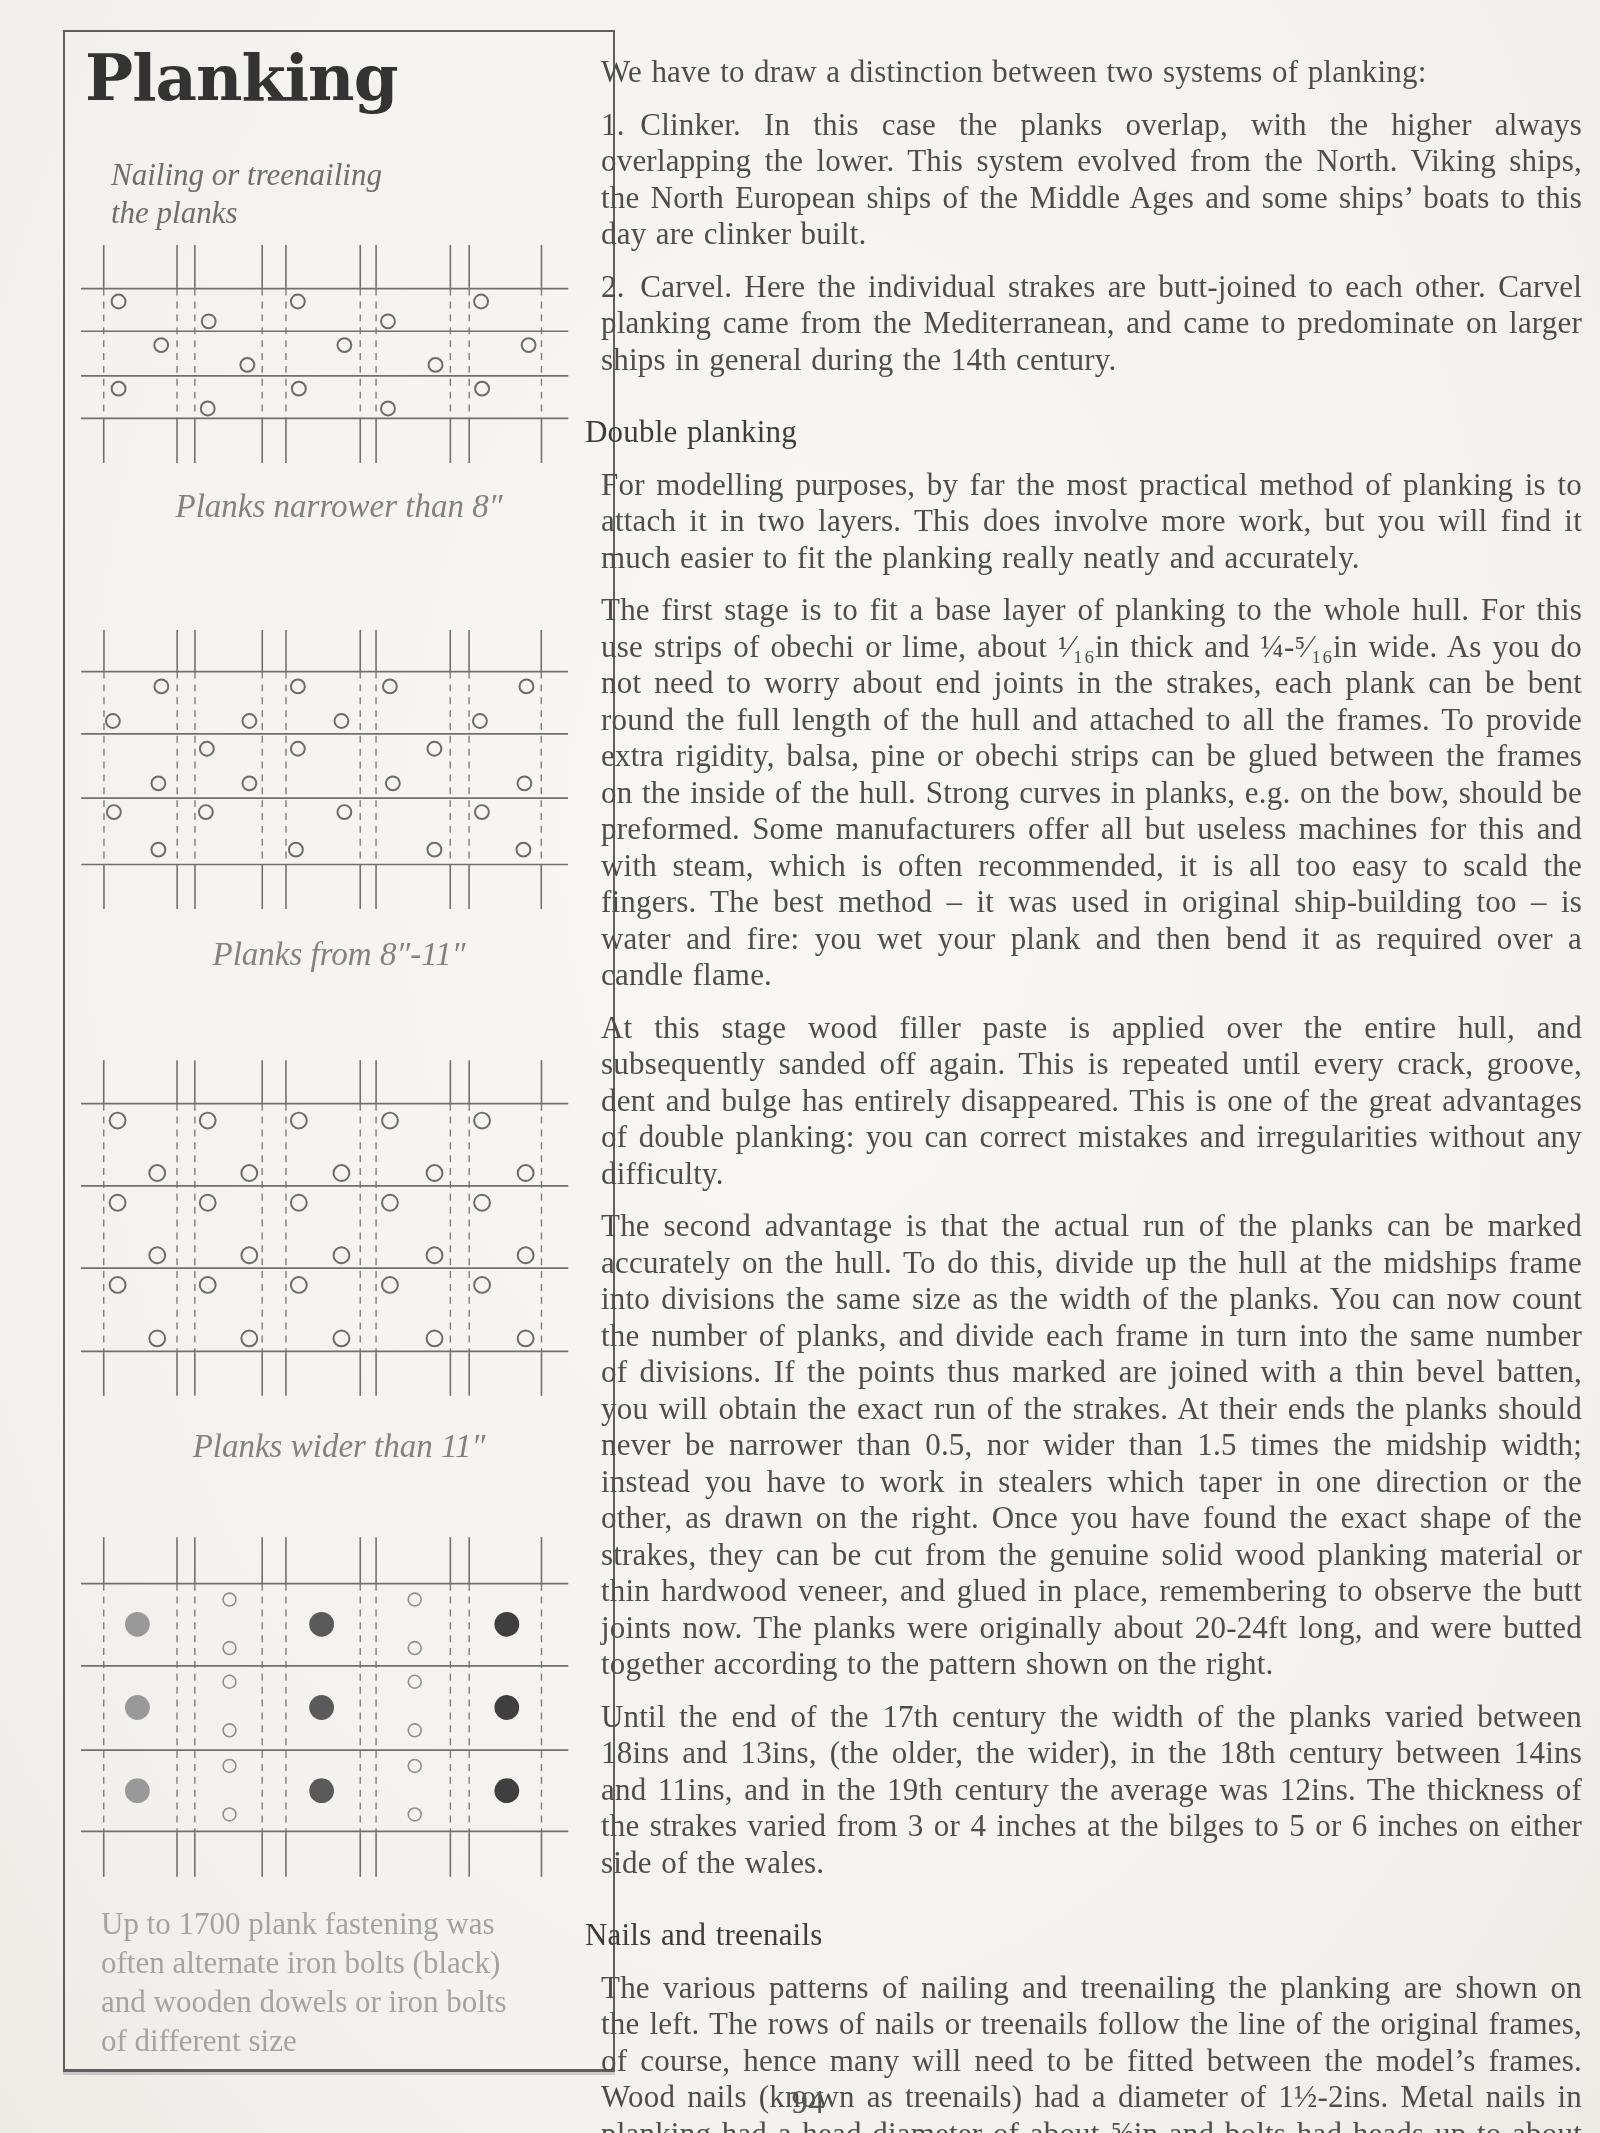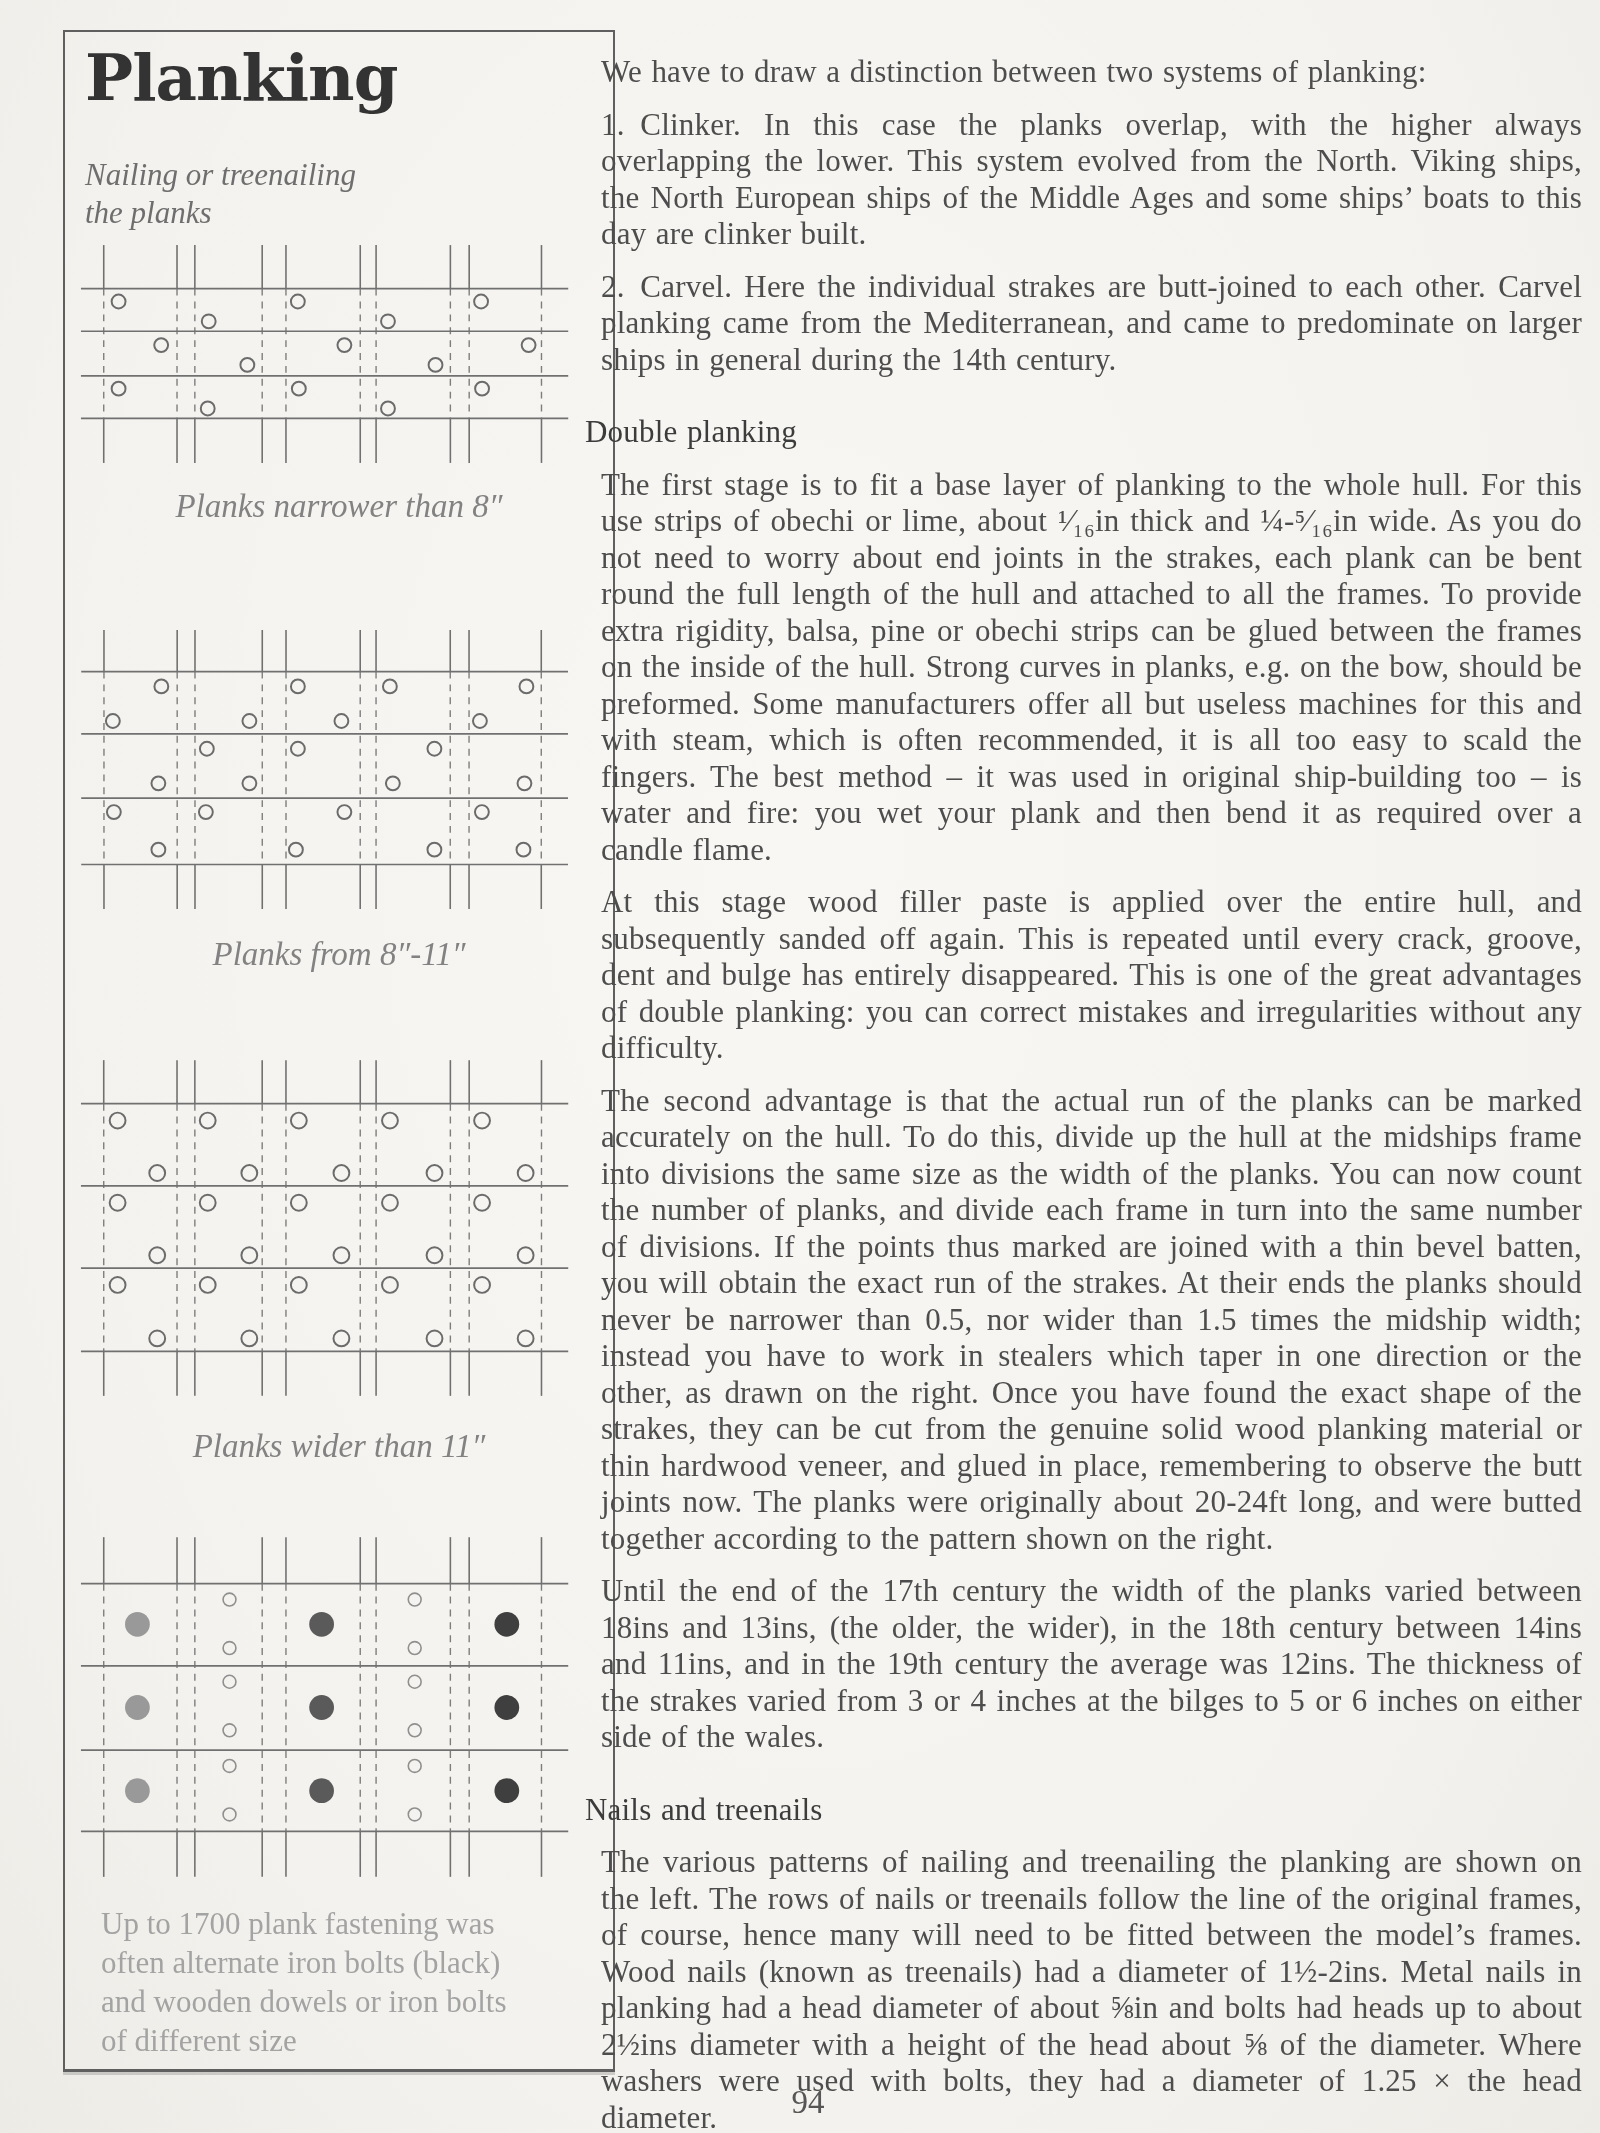--- a/index.html
+++ b/index.html
@@ -16,21 +16,21 @@
     box-shadow:0 3px 0 rgba(90,90,90,.25);
     background:transparent;
     margin-left:39px;
   }
   .panel h1{
     position:absolute; left:20px; top:8px; margin:0;
     font-family:"DejaVu Serif", serif; font-weight:bold;
     font-size:64px; letter-spacing:-1px; color:#333333;
   }
   .subtitle{
-    position:absolute; left:20px; top:124px;
+    position:absolute; left:46px; top:124px;
     font-style:italic; font-size:31px; line-height:38px; color:#6e6e6e;
   }
   .diagram{position:absolute; left:11px; width:520px;}
   .d1{top:213px;} .d2{top:598px;} .d3{top:1028px;} .d4{top:1505px;}
   .cap{
     position:absolute; left:0; width:100%; text-align:center;
     font-style:italic; font-size:33px; color:#828282;
   }
   .cap1{top:456px;} .cap2{top:904px;} .cap3{top:1396px;}
   .footnote{
@@ -317,20 +317,21 @@
       <div>and wooden dowels or iron bolts</div>
       <div>of different size</div>
     </div>
 </div>
 
 <div class="article">
     <p>We have to draw a distinction between two systems of planking:</p>
     <p>1. Clinker. In this case the planks overlap, with the higher always overlapping the lower. This system evolved from the North. Viking ships, the North European ships of the Middle Ages and some ships’ boats to this day are clinker built.</p>
     <p>2. Carvel. Here the individual strakes are butt-joined to each other. Carvel planking came from the Mediterranean, and came to predominate on larger ships in general during the 14th century.</p>
     <h3>Double planking</h3>
+    <p>For modelling purposes, by far the most practical method of planking is to attach it in two layers. This does involve more work, but you will find it much easier to fit the planking really neatly and accurately.</p>
     <p>The first stage is to fit a base layer of planking to the whole hull. For this use strips of obechi or lime, about ¹⁄₁₆in thick and ¼-⁵⁄₁₆in wide. As you do not need to worry about end joints in the strakes, each plank can be bent round the full length of the hull and attached to all the frames. To provide extra rigidity, balsa, pine or obechi strips can be glued between the frames on the inside of the hull. Strong curves in planks, e.g. on the bow, should be preformed. Some manufacturers offer all but useless machines for this and with steam, which is often recommended, it is all too easy to scald the fingers. The best method – it was used in original ship-building too – is water and fire: you wet your plank and then bend it as required over a candle flame.</p>
     <p>At this stage wood filler paste is applied over the entire hull, and subsequently sanded off again. This is repeated until every crack, groove, dent and bulge has entirely disappeared. This is one of the great advantages of double planking: you can correct mistakes and irregularities without any difficulty.</p>
     <p>The second advantage is that the actual run of the planks can be marked accurately on the hull. To do this, divide up the hull at the midships frame into divisions the same size as the width of the planks. You can now count the number of planks, and divide each frame in turn into the same number of divisions. If the points thus marked are joined with a thin bevel batten, you will obtain the exact run of the strakes. At their ends the planks should never be narrower than 0.5, nor wider than 1.5 times the midship width; instead you have to work in stealers which taper in one direction or the other, as drawn on the right. Once you have found the exact shape of the strakes, they can be cut from the genuine solid wood planking material or thin hardwood veneer, and glued in place, remembering to observe the butt joints now. The planks were originally about 20-24ft long, and were butted together according to the pattern shown on the right.</p>
     <p>Until the end of the 17th century the width of the planks varied between 18ins and 13ins, (the older, the wider), in the 18th century between 14ins and 11ins, and in the 19th century the average was 12ins. The thickness of the strakes varied from 3 or 4 inches at the bilges to 5 or 6 inches on either side of the wales.</p>
     <h3>Nails and treenails</h3>
     <p>The various patterns of nailing and treenailing the planking are shown on the left. The rows of nails or treenails follow the line of the original frames, of course, hence many will need to be fitted between the model’s frames. Wood nails (known as treenails) had a diameter of 1½-2ins. Metal nails in planking had a head diameter of about ⅝in and bolts had heads up to about 2½ins diameter with a height of the head about ⅝ of the diameter. Where washers were used with bolts, they had a diameter of 1.25 × the head diameter.</p>
   </div>
 
 <div class="pageno">94</div>
 

